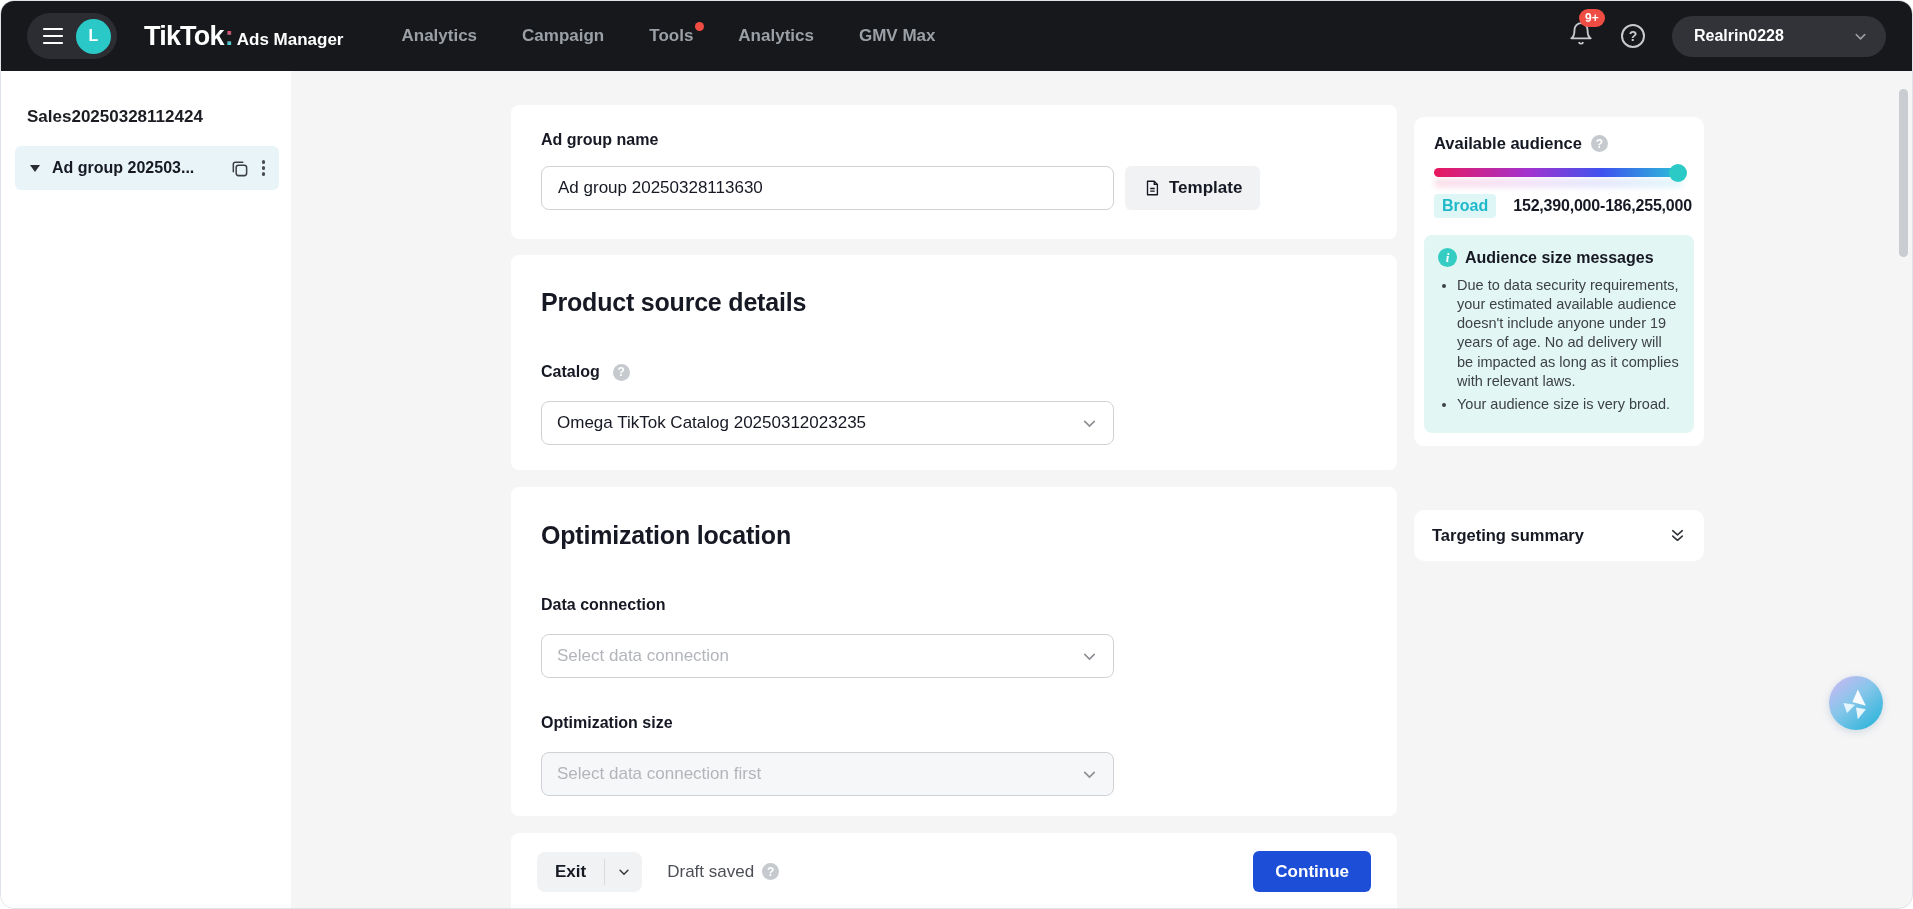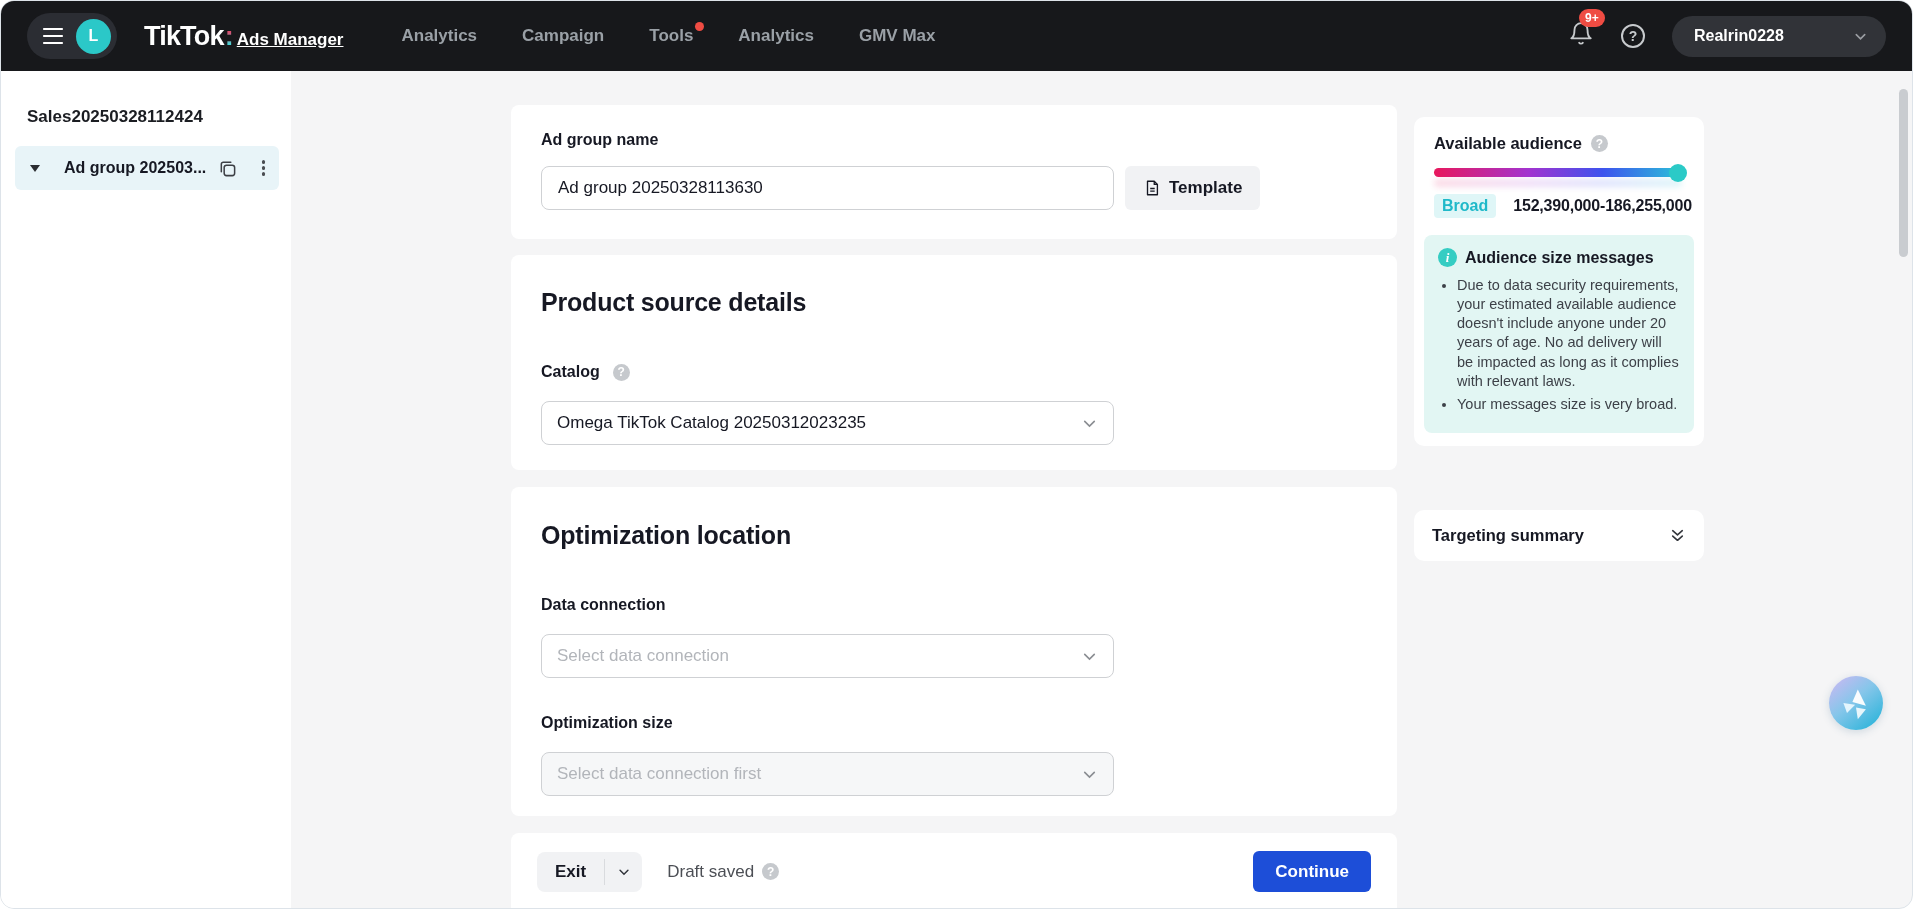--- a/index.html
+++ b/index.html
@@ -14,21 +14,21 @@
             display:flex; align-items:center; padding:0 26px; }
   .menu-pill { display:flex; align-items:center; gap:12px; background:#2b2d33;
                border-radius:24px; height:46px; padding:0 6px 0 15px; cursor:pointer; }
   .avatar { width:35px; height:35px; border-radius:50%; background:#2bc8c8; color:#fff;
             font-weight:700; font-size:16px; display:flex; align-items:center; justify-content:center; }
   .logo { display:flex; align-items:baseline; margin-left:27px; color:#fff; white-space:nowrap; }
   .logo .brand { font-size:27px; font-weight:800; letter-spacing:-0.8px; }
   .logo .colon { font-size:27px; font-weight:800; margin:0 3px 0 1px;
                  background:linear-gradient(180deg,#fe2c55 25%,#25f4ee 85%);
                  -webkit-background-clip:text; background-clip:text; color:transparent; }
-  .logo .suffix { font-size:17px; font-weight:700;text-decoration:underline; }
+  .logo .suffix { font-size:17px; font-weight:700; }
   .nav-links { display:flex; gap:45px; margin-left:58px; }
   .nav-link { position:relative; color:#9aa0a6; font-size:17px; font-weight:600; cursor:pointer; white-space:nowrap; }
   .nav-link .new-dot { position:absolute; top:-4px; right:-11px; width:9px; height:9px;
                        border-radius:50%; background:#ef4c43; }
   .nav-right { margin-left:auto; display:flex; align-items:center; gap:27px; }
   .bell-wrap { position:relative; cursor:pointer; }
   .notif-badge { position:absolute; top:-12px; left:11px; background:#ef4c43; color:#fff;
                  font-size:12px; font-weight:700; border-radius:11px; padding:3px 6px;
                  min-width:24px; text-align:center; line-height:1; }
   .help-circle { width:24px; height:24px; border:2px solid #c7cacd; border-radius:50%;
@@ -37,21 +37,21 @@
   .qmark::before { content:"?"; }
   .user-pill { display:flex; align-items:center; justify-content:space-between; width:214px;
                height:41px; background:#313338; border-radius:21px; padding:0 18px 0 22px;
                color:#fff; font-size:16px; font-weight:600; cursor:pointer; }
 
   
   .sidebar { position:absolute; top:70px; left:0; bottom:0; width:290px; background:#fff;
              padding:36px 12px 0 14px; }
   .sidebar-title { font-size:17px; font-weight:600; color:#1b1d22; padding-left:12px; }
   .tree-item { margin-top:19px; height:44px; background:#e8f4f8; border-radius:6px;
-               display:flex; align-items:center; padding:0 12px 0 15px; cursor:pointer;gap:12px; }
+               display:flex; align-items:center; padding:0 12px 0 15px; cursor:pointer; }
   .caret-down { width:0; height:0; border-left:5.5px solid transparent;
                 border-right:5.5px solid transparent; border-top:7px solid #2a2c31; margin-right:12px; }
   .tree-label { font-size:16px; font-weight:700; color:#161823; flex:1; white-space:nowrap; overflow:hidden; }
   .icon-btn { display:flex; align-items:center; justify-content:center; cursor:pointer; }
   .kebab { display:flex; flex-direction:column; gap:2.5px; padding:4px 2px; margin-left:11px; }
   .kebab i { width:3.5px; height:3.5px; border-radius:50%; background:#4a4d52; }
 
   
   .card { position:absolute; left:510px; width:886px; background:#fff; border-radius:8px; }
   .card-name { top:104px; height:134px; padding:26px 30px; }
@@ -274,22 +274,22 @@
     <div class="aud-row">
       <span class="broad-badge">Broad</span>
       <span class="aud-range">152,390,000-186,255,000</span>
     </div>
     <div class="msg-box">
       <div class="msg-head">
         <span class="info-i"></span>
         <span class="msg-title">Audience size messages</span>
       </div>
       <ul class="msg-list">
-        <li>Due to data security requirements, your estimated available audience doesn't include anyone under 20 years of age. No ad delivery will be impacted as long as it complies with relevant laws.</li>
-        <li>Your messages size is very broad.</li>
+        <li>Due to data security requirements, your estimated available audience doesn't include anyone under 19 years of age. No ad delivery will be impacted as long as it complies with relevant laws.</li>
+        <li>Your audience size is very broad.</li>
       </ul>
     </div>
   </aside>
 
   <aside class="targeting-card">
     <span class="targeting-title">Targeting summary</span>
     <svg width="17" height="17" viewBox="0 0 16 16" fill="none" stroke="#33363c" stroke-width="1.5" stroke-linecap="round" stroke-linejoin="round">
         <path d="M3.5 3.5L8 7.5l4.5-4M3.5 8.5L8 12.5l4.5-4"></path>
       </svg>
   </aside>

